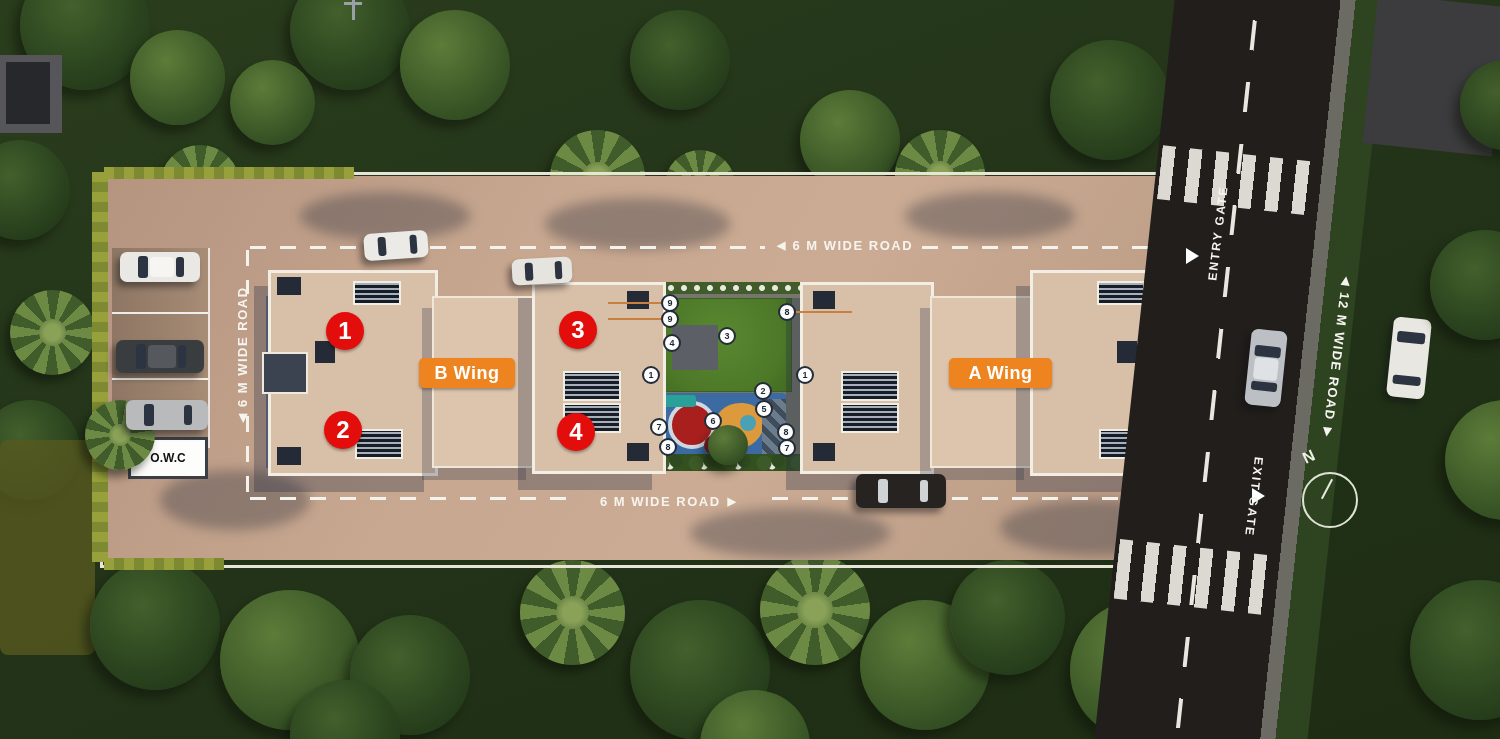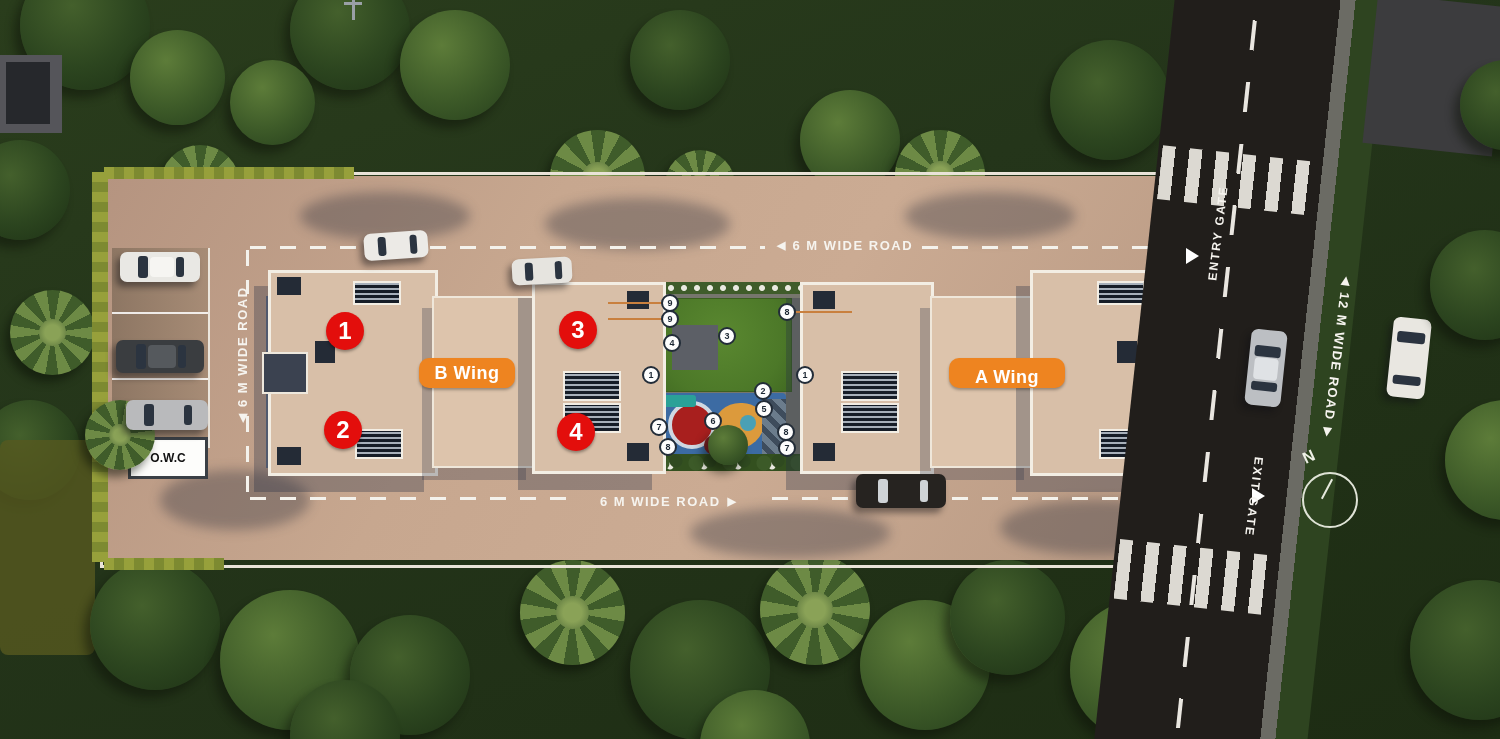--- a/index.html
+++ b/index.html
@@ -65,21 +65,21 @@
   
   .red-marker{position:absolute;width:38px;height:38px;border-radius:50%;
         display:flex;align-items:center;justify-content:center;
         color:#fff;font-size:24px;font-weight:bold;
         box-shadow:0 2px 3px rgba(0,0,0,.35);}
   .amenity-marker{position:absolute;width:18px;height:18px;border-radius:50%;
         background:#fdfdfd;border:2px solid #222c38;box-sizing:border-box;
         display:flex;align-items:center;justify-content:center;
         color:#1c2733;font-size:9px;font-weight:bold;}
   .leader{position:absolute;height:2px;background:#c9803e;}
-  .wing-label{position:absolute;height:30px;border-radius:10px;
+  .wing-label{position:absolute;height:30px;border-radius:5px;
         display:flex;align-items:center;justify-content:center;
         color:#fff;font-size:18px;font-weight:bold;letter-spacing:.5px;
         box-shadow:0 2px 3px rgba(0,0,0,.3);}
   
   .util-box{position:absolute;background:#fdfdfb;border:3px solid #3a3f45;
         display:flex;align-items:center;justify-content:center;text-align:center;
         color:#111;font-weight:bold;}
   
   .stalls{position:absolute;left:112px;top:248px;width:96px;height:200px;
         background:repeating-linear-gradient(180deg,transparent 0 64px,rgba(255,255,255,.85) 64px 66px),
@@ -220,21 +220,21 @@
     <div class="darkbox" style="left:118px;top:174px;width:22px;height:18px;"></div>
     <div class="darkbox" style="left:84px;top:68px;width:20px;height:22px;"></div>
   </div>
   <div class="notch" style="left:1156px;top:352px;width:36px;height:38px;"></div>
 
   <div class="bldg" style="left:1152px;top:298px;width:52px;height:158px;box-shadow:none;"></div>
 
   <div class="wing-label" style="left:419px;top:358px;width:96px;background:#ee8420;">
     <span>B Wing</span>
   </div>
-  <div class="wing-label" style="left:949px;top:358px;width:116px;background:#ee8420;align-items:flex-end;">
+  <div class="wing-label" style="left:949px;top:358px;width:103px;background:#ee8420;">
     <span>A Wing</span>
   </div>
 
   <div class="stalls"></div>
   <div class="util-box" style="left:128px;top:437px;width:74px;height:36px;font-size:12px;">
     <span>O.W.C</span>
   </div>
   <div class="tree palm" style="left:85px;top:400px;width:70px;height:70px;"></div>
 
   <div class="car" style="left:120px;top:252px;width:80px;height:30px;background:#e9e8e4;">

